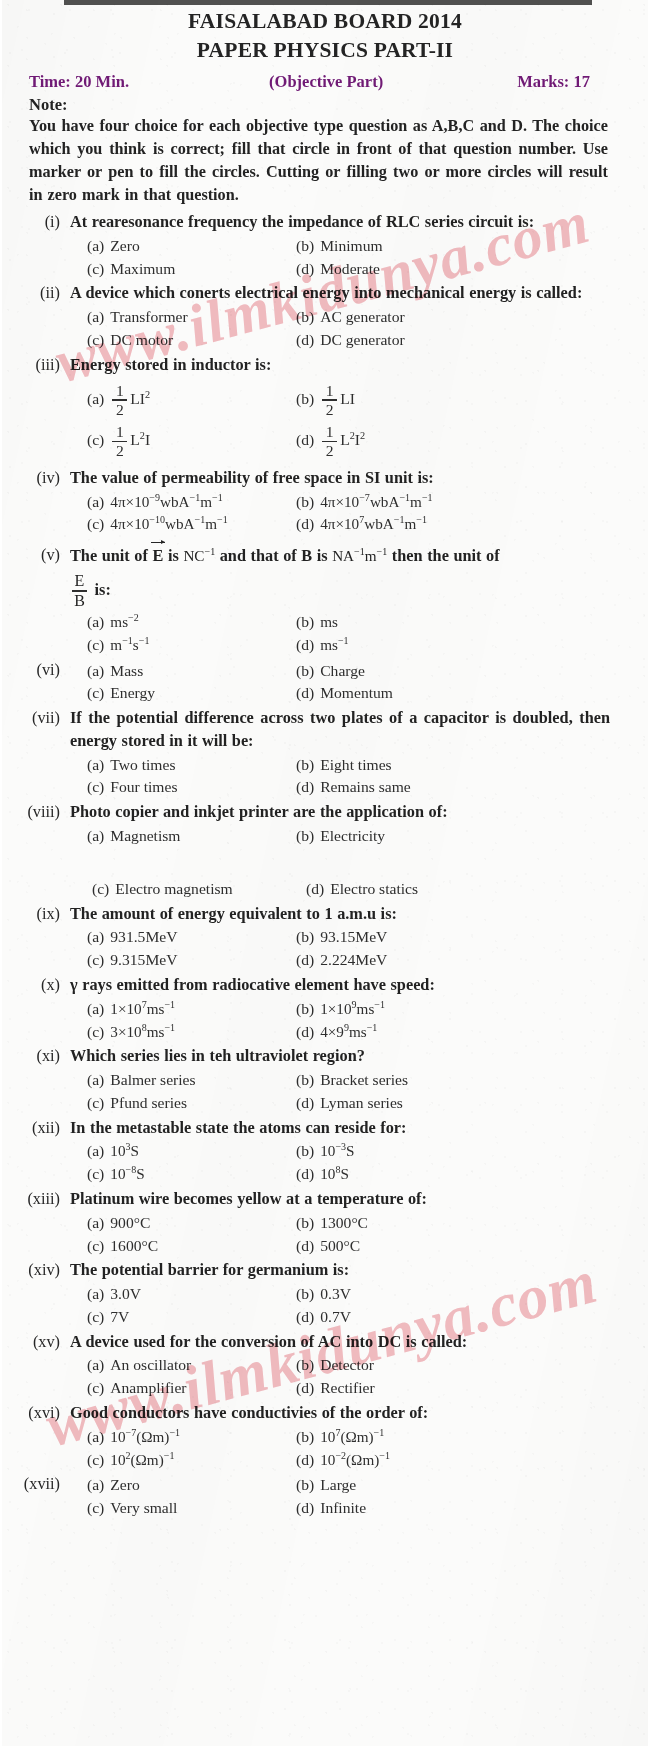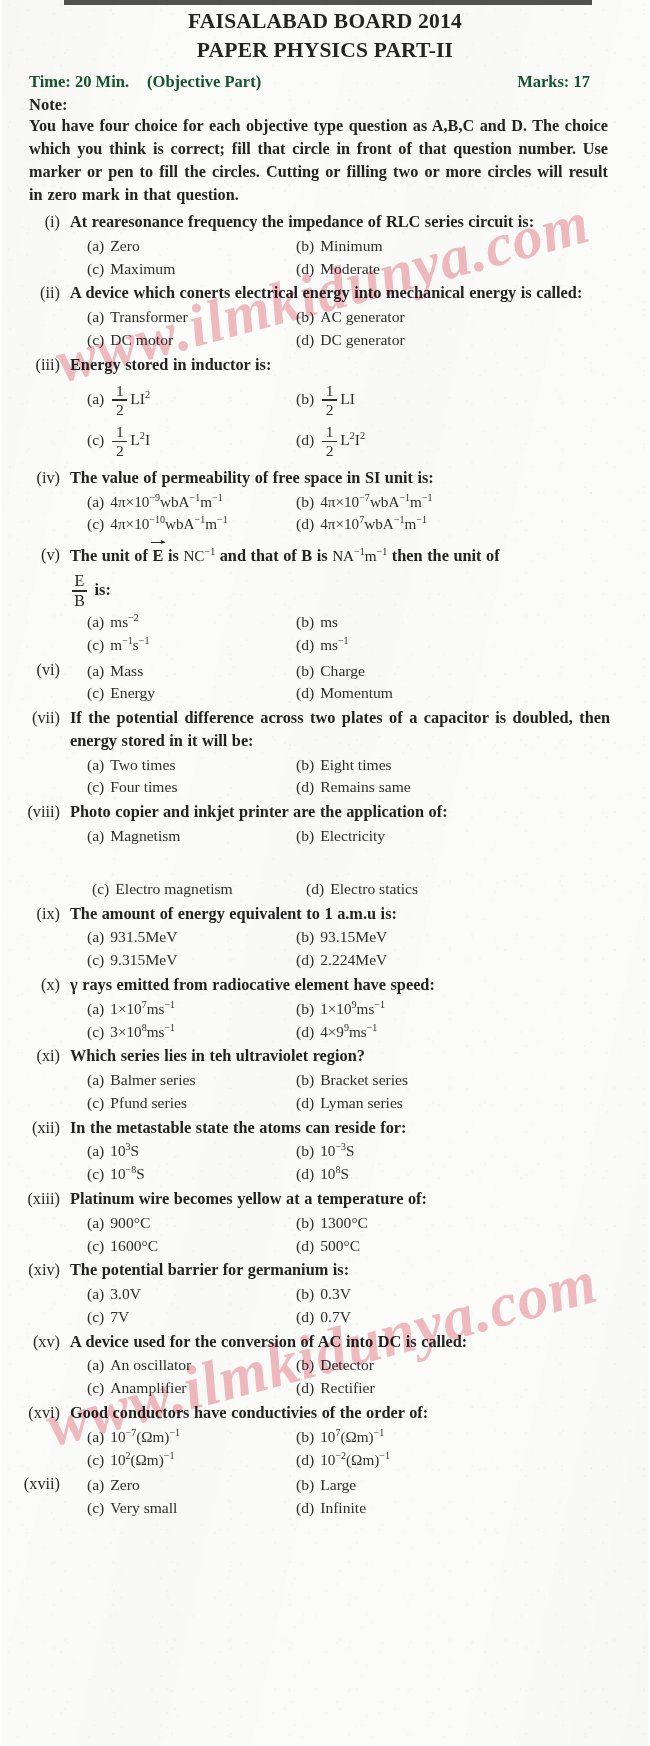--- a/index.html
+++ b/index.html
@@ -66,24 +66,24 @@
   .doc-title.t1 { margin: 9px 0 0 0; }
   .doc-title.t2 { margin: 4px 0 0 0; }
 
   .meta-row {
     display: flex;
     align-items: baseline;
     margin: 9px 0 0 0;
     padding: 0 58px 0 27px;
     font-weight: bold;
     font-size: 16.5px;
-    color: #14532d;
+    color: #701a75;
   }
   .meta-time { flex: 0 0 auto; }
-  .meta-center { flex: 1 1 auto; text-align: left; padding-left: 18px; }
+  .meta-center { flex: 1 1 auto; text-align: center; padding-left: 18px; }
   .meta-marks { flex: 0 0 auto; margin-left: 12px; }
 
   .note-block {
     display: flex;
     margin: 3px 0 0 0;
     padding: 0 40px 0 27px;
     flex-direction: column;
   }
   .note-label {
     flex: 0 0 auto;

